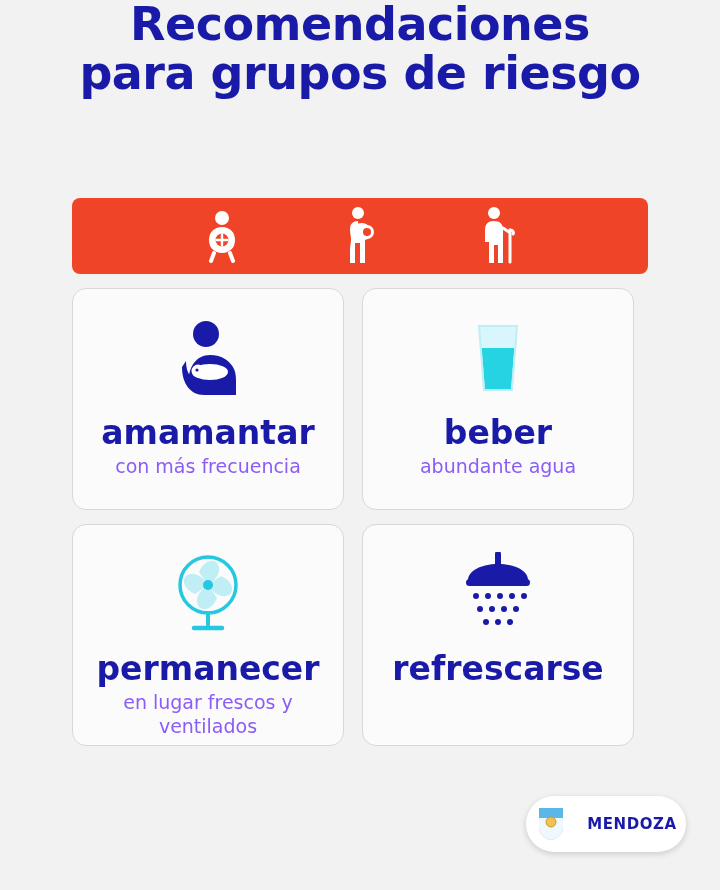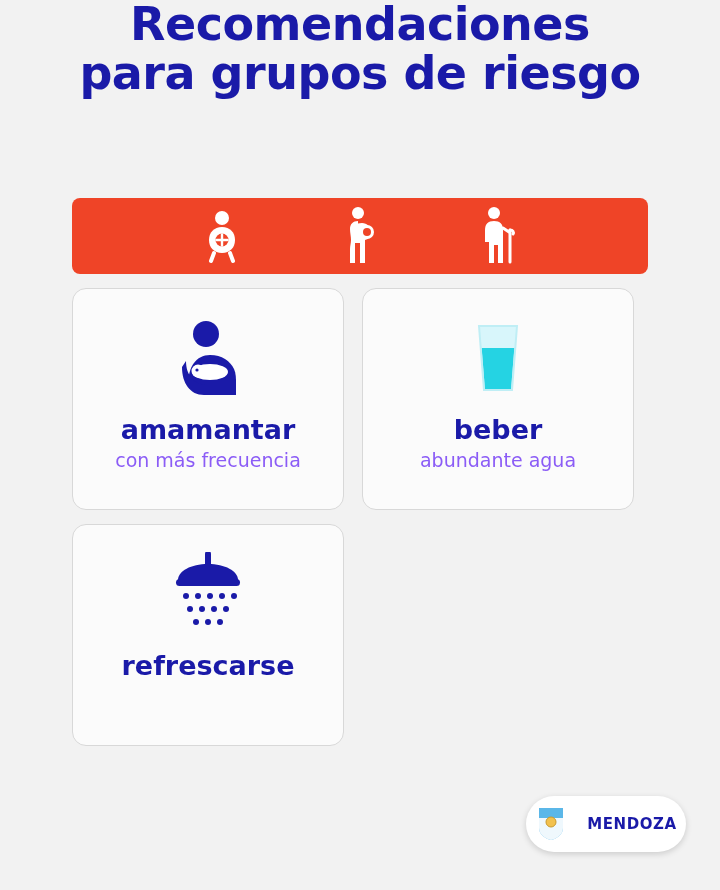--- a/index.html
+++ b/index.html
@@ -83,21 +83,21 @@
   .card-icon {
     height: 86px;
     display: flex;
     align-items: center;
     justify-content: center;
   }
   .card-title {
     margin-top: 14px;
     color: #1a1aa8;
     font-weight: bold;
-    font-size: 27px;
+    font-size: 33px;
     font-family: "DejaVu Sans", sans-serif;
     line-height: 1.1;
   }
   .card-sub {
     margin-top: 4px;
     color: #8b5cf6;
     font-size: 19px;
     text-align: center;
     line-height: 1.25;
     max-width: 240px;
@@ -200,20 +200,36 @@
         <svg width="66" height="80" viewBox="0 0 66 80" aria-hidden="true">
           <path d="M14 8h38l-5 64H19z" fill="#d8f6fb"></path>
           <path d="M16.6 30h32.8l-3.4 42H20z" fill="#25d3e3"></path>
           <path d="M14 8h38l-5 64H19z" fill="none" stroke="#bfeef5" stroke-width="2"></path>
         </svg>
       </div>
       <div class="card-title">beber</div>
       <div class="card-sub">abundante agua</div>
     </div>
 
+    <div class="card">
+      <div class="card-icon">
+        <svg width="86" height="84" viewBox="0 0 86 84" aria-hidden="true">
+          <circle cx="43" cy="33" r="28" fill="none" stroke="#25c8e0" stroke-width="3.5"></circle>
+          <path d="M43 33c-6-10-16-14-22-9-5 5-1 14 9 18z" fill="#bfeef5"></path>
+          <path d="M43 33c10-6 14-16 9-22-5-5-14-1-18 9z" fill="#bfeef5"></path>
+          <path d="M43 33c6 10 16 14 22 9 5-5 1-14-9-18z" fill="#bfeef5"></path>
+          <path d="M43 33c-10 6-14 16-9 22 5 5 14 1 18-9z" fill="#bfeef5"></path>
+          <circle cx="43" cy="33" r="5" fill="#25c8e0"></circle>
+          <path d="M43 61v12" stroke="#25c8e0" stroke-width="4" stroke-linecap="round"></path>
+          <path d="M29 76h28" stroke="#25c8e0" stroke-width="4.5" stroke-linecap="round"></path>
+        </svg>
+      </div>
+      <div class="card-title">permanecer</div>
+      <div class="card-sub">en lugar frescos y ventilados</div>
+    </div>
 
     <div class="card">
       <div class="card-icon">
         <svg width="104" height="84" viewBox="0 0 104 84" aria-hidden="true">
           <path d="M52 2v10" stroke="#1a1aa8" stroke-width="6" stroke-linecap="round"></path>
           <path d="M22 28c0-9 13-16 30-16s30 7 30 16z" fill="#1a1aa8"></path>
           <rect x="20" y="27" width="64" height="7" rx="3.5" fill="#1a1aa8"></rect>
           <g fill="#1a1aa8">
             <circle cx="30" cy="44" r="3"></circle>
               <circle cx="42" cy="44" r="3"></circle>

